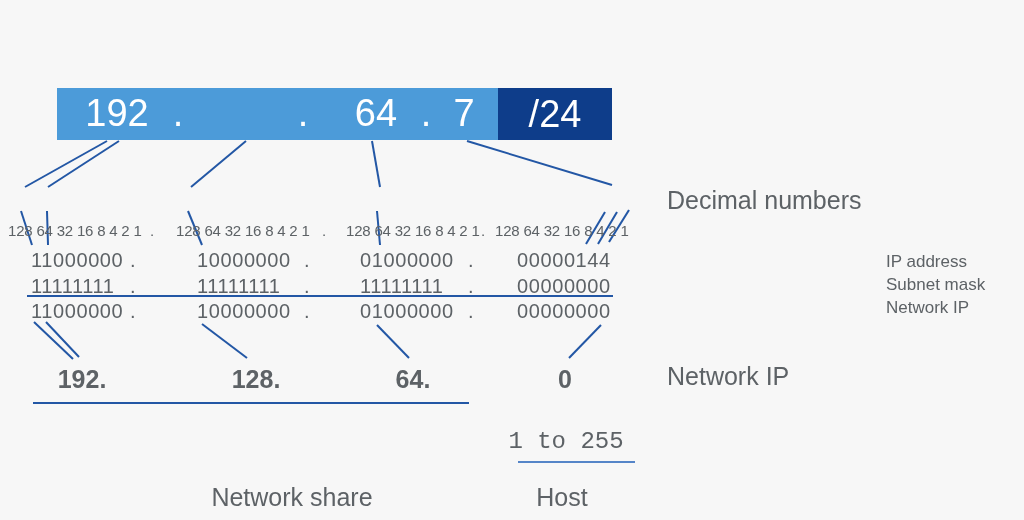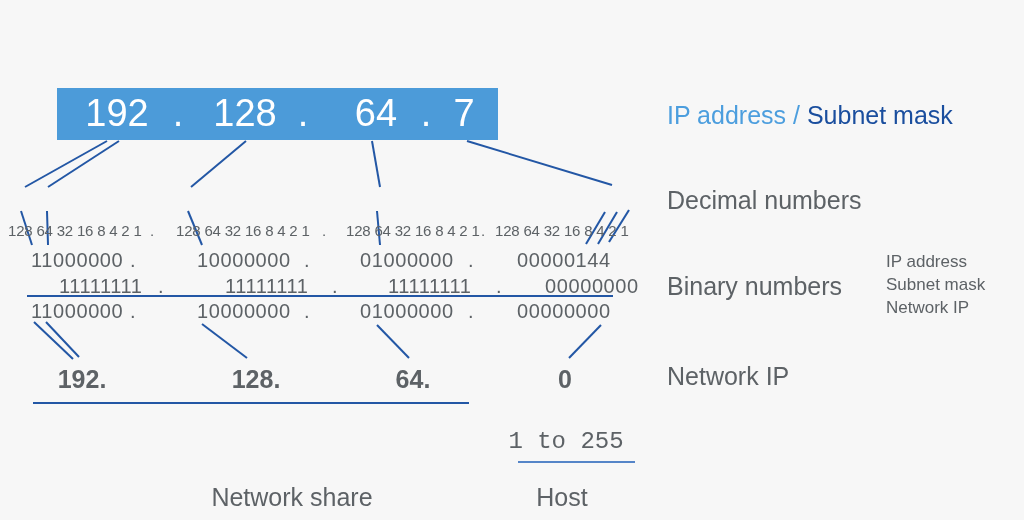--- a/index.html
+++ b/index.html
@@ -53,21 +53,21 @@
   .row-label{position:absolute;left:667px;font-size:25px;color:var(--text-gray);}
   .lbl-decimal{top:186px;}
   .lbl-binary{top:272px;}
   .lbl-network{top:362px;}
 
   
   .bin-row{position:absolute;left:0;width:660px;height:20px;
     font-size:20px;color:var(--text-gray);letter-spacing:0.6px;}
   .bin-row span{position:absolute;top:0;white-space:nowrap;}
   .bin-ip{top:249px;}
-  .bin-mask{top:275px;margin-left:28px;}
+  .bin-mask{top:275px;}
   .bin-net{top:300px;}
   .bc1{left:31px}.bd1{left:130px}.bc2{left:197px}.bd2{left:304px}
   .bc3{left:360px}.bd3{left:468px}.bc4{left:517px}
 
   .legend{position:absolute;left:886px;top:250px;font-size:17px;
     color:var(--text-gray);line-height:23px;}
 
   
   .net-row{position:absolute;top:365px;left:0;width:660px;height:24px;
     font-size:25px;color:var(--text-gray);font-weight:bold;}
@@ -89,31 +89,30 @@
 </head>
 <body>
 
 <div class="canvas">
 
 
   <div class="addr-bar">
     <div class="bar-light">
       <span class="o1">192</span>
       <span class="d1">.</span>
-      <span class="o2">128</span>
       <span class="d2">.</span>
       <span class="o3">64</span>
       <span class="d3">.</span>
       <span class="o4">7</span>
     </div>
-  </div>
-
-  <div class="ip-subnet-label">
-    <span class="ip">IP address</span><span class="slash"> / </span><span class="mask">Subnet mask</span>
-  </div>
+    <div class="bar-dark">
+      <span>/24</span>
+    </div>
+  </div>
+
 
   <svg class="overlay" viewBox="0 0 1024 520" aria-hidden="true">
 
     <line class="ln" x1="107" y1="141" x2="25" y2="187"></line>
     <line class="ln" x1="119" y1="141" x2="48" y2="187"></line>
     <line class="ln" x1="246" y1="141" x2="191" y2="187"></line>
     <line class="ln" x1="372" y1="141" x2="380" y2="187"></line>
     <line class="ln" x1="467" y1="141" x2="612" y2="185"></line>
 
     <line class="ln" x1="21" y1="211" x2="32" y2="245"></line>
@@ -172,21 +171,20 @@
   <div class="bin-row bin-net">
     <span class="bc1">11000000</span>
     <span class="bd1">.</span>
     <span class="bc2">10000000</span>
     <span class="bd2">.</span>
     <span class="bc3">01000000</span>
     <span class="bd3">.</span>
     <span class="bc4">00000000</span>
   </div>
 
-  <div class="row-label lbl-binary">Binary numbers</div>
 
   <div class="legend">
     <div>IP address</div>
     <div>Subnet mask</div>
     <div>Network IP</div>
   </div>
 
   <div class="net-row">
     <span class="nc1">192.</span>
     <span class="nc2">128.</span>

